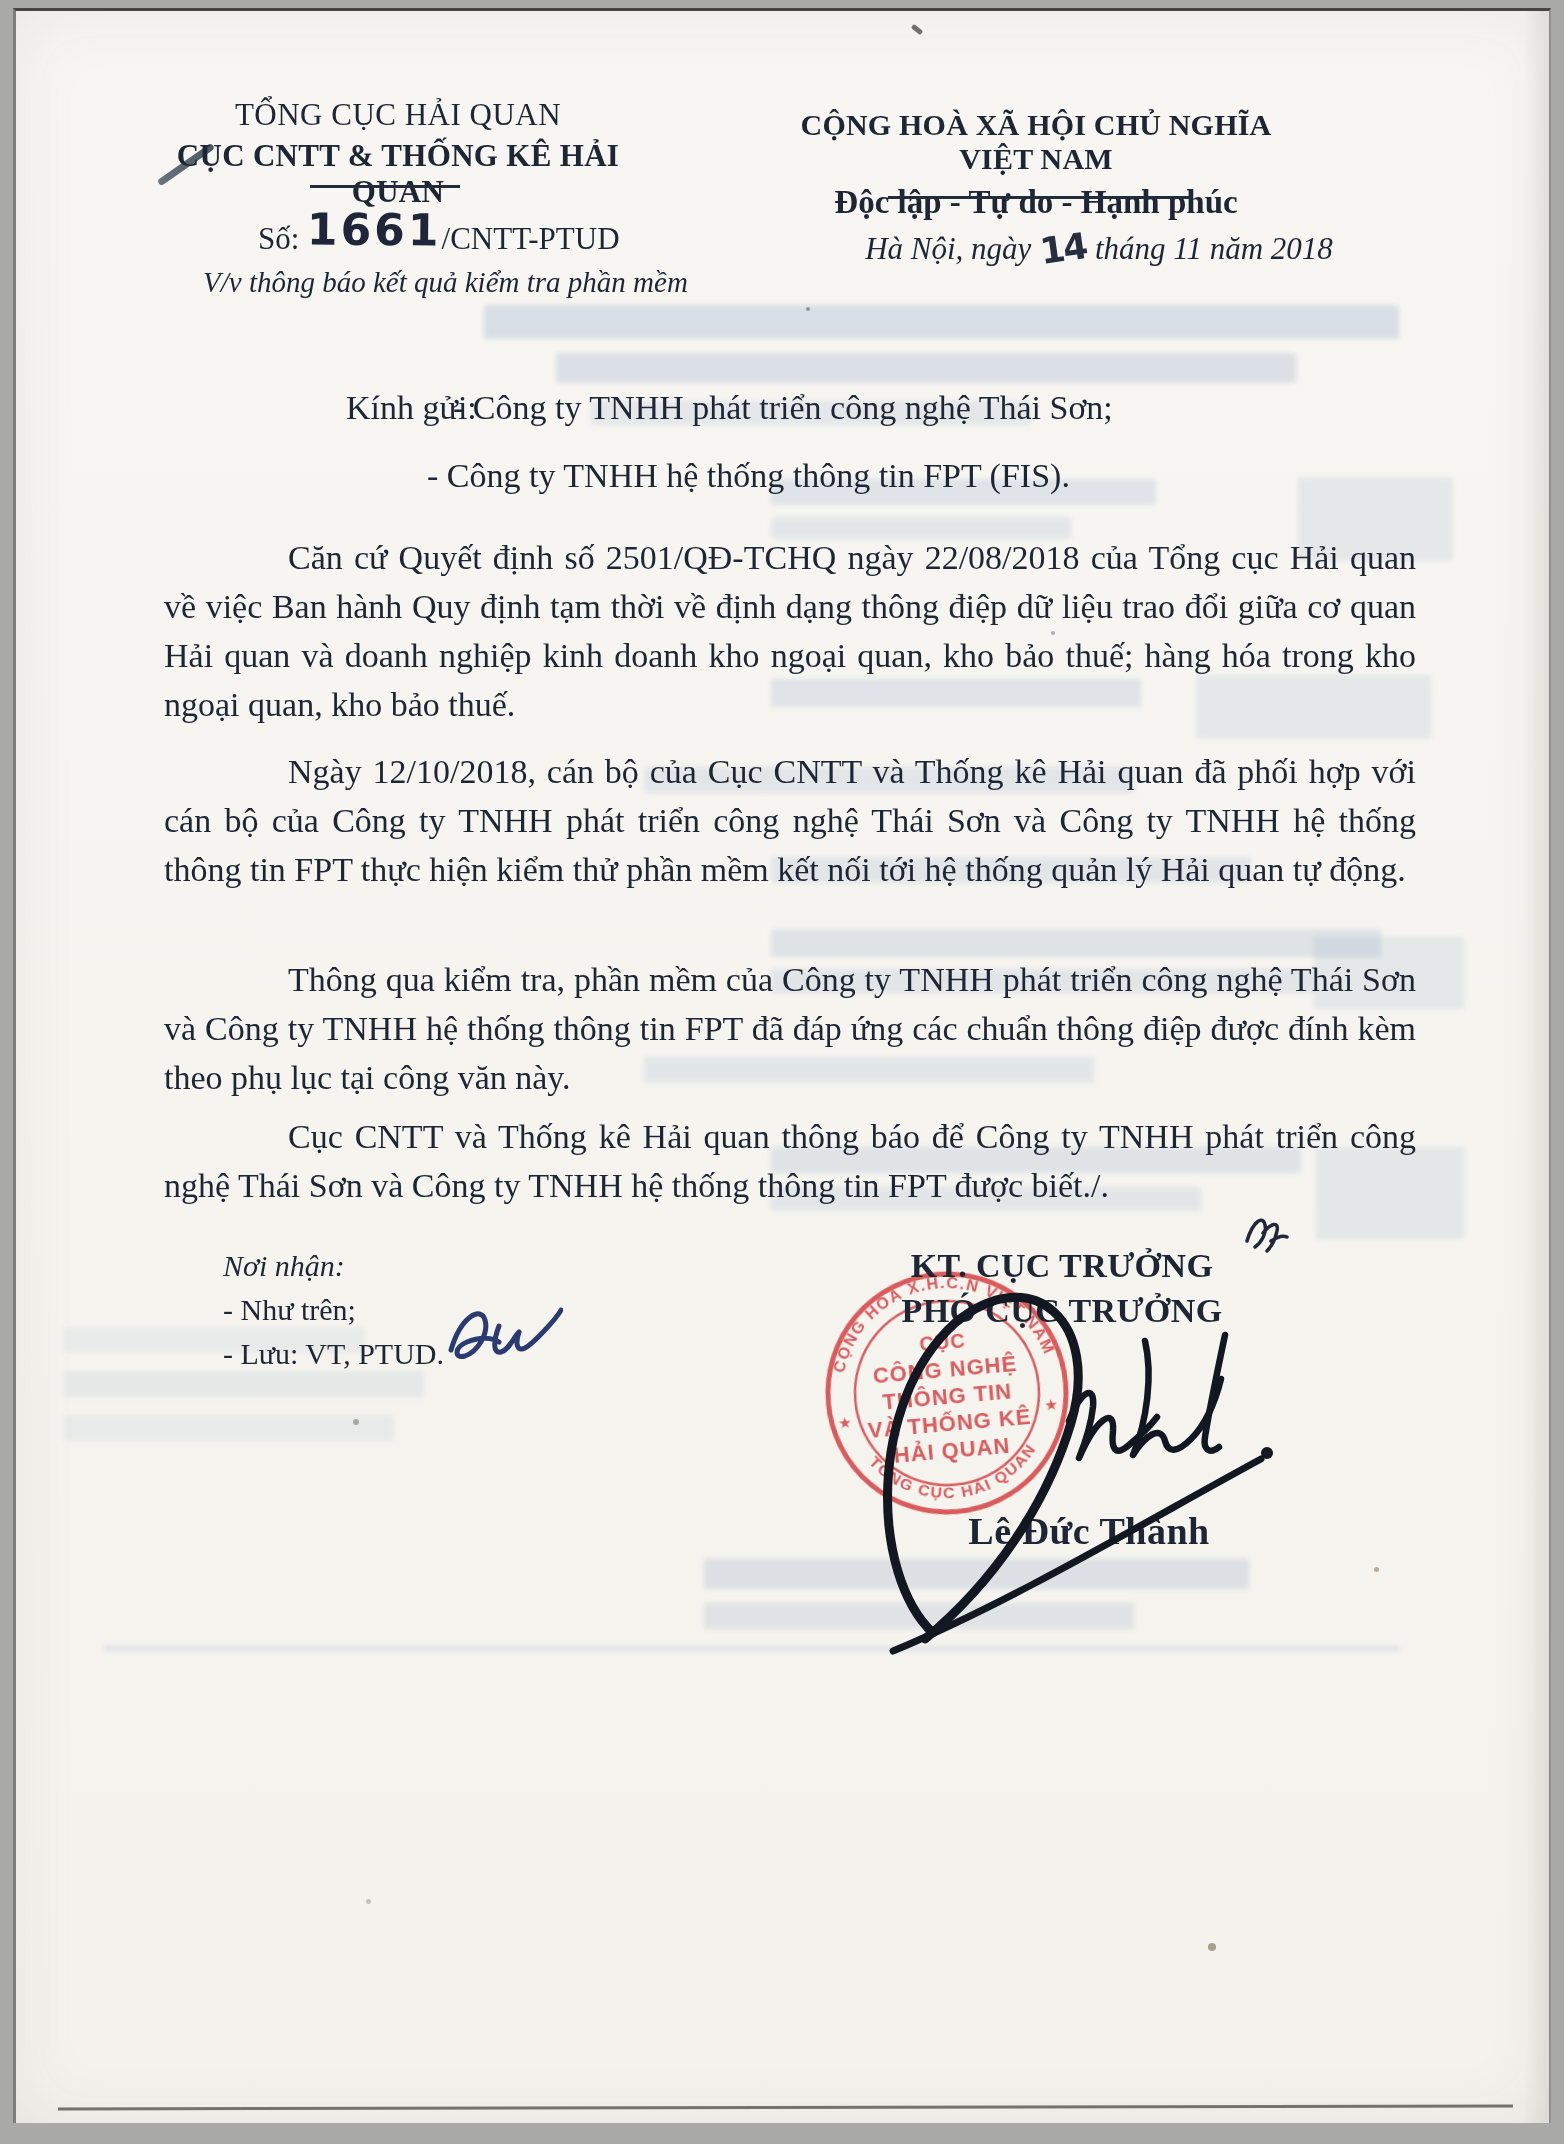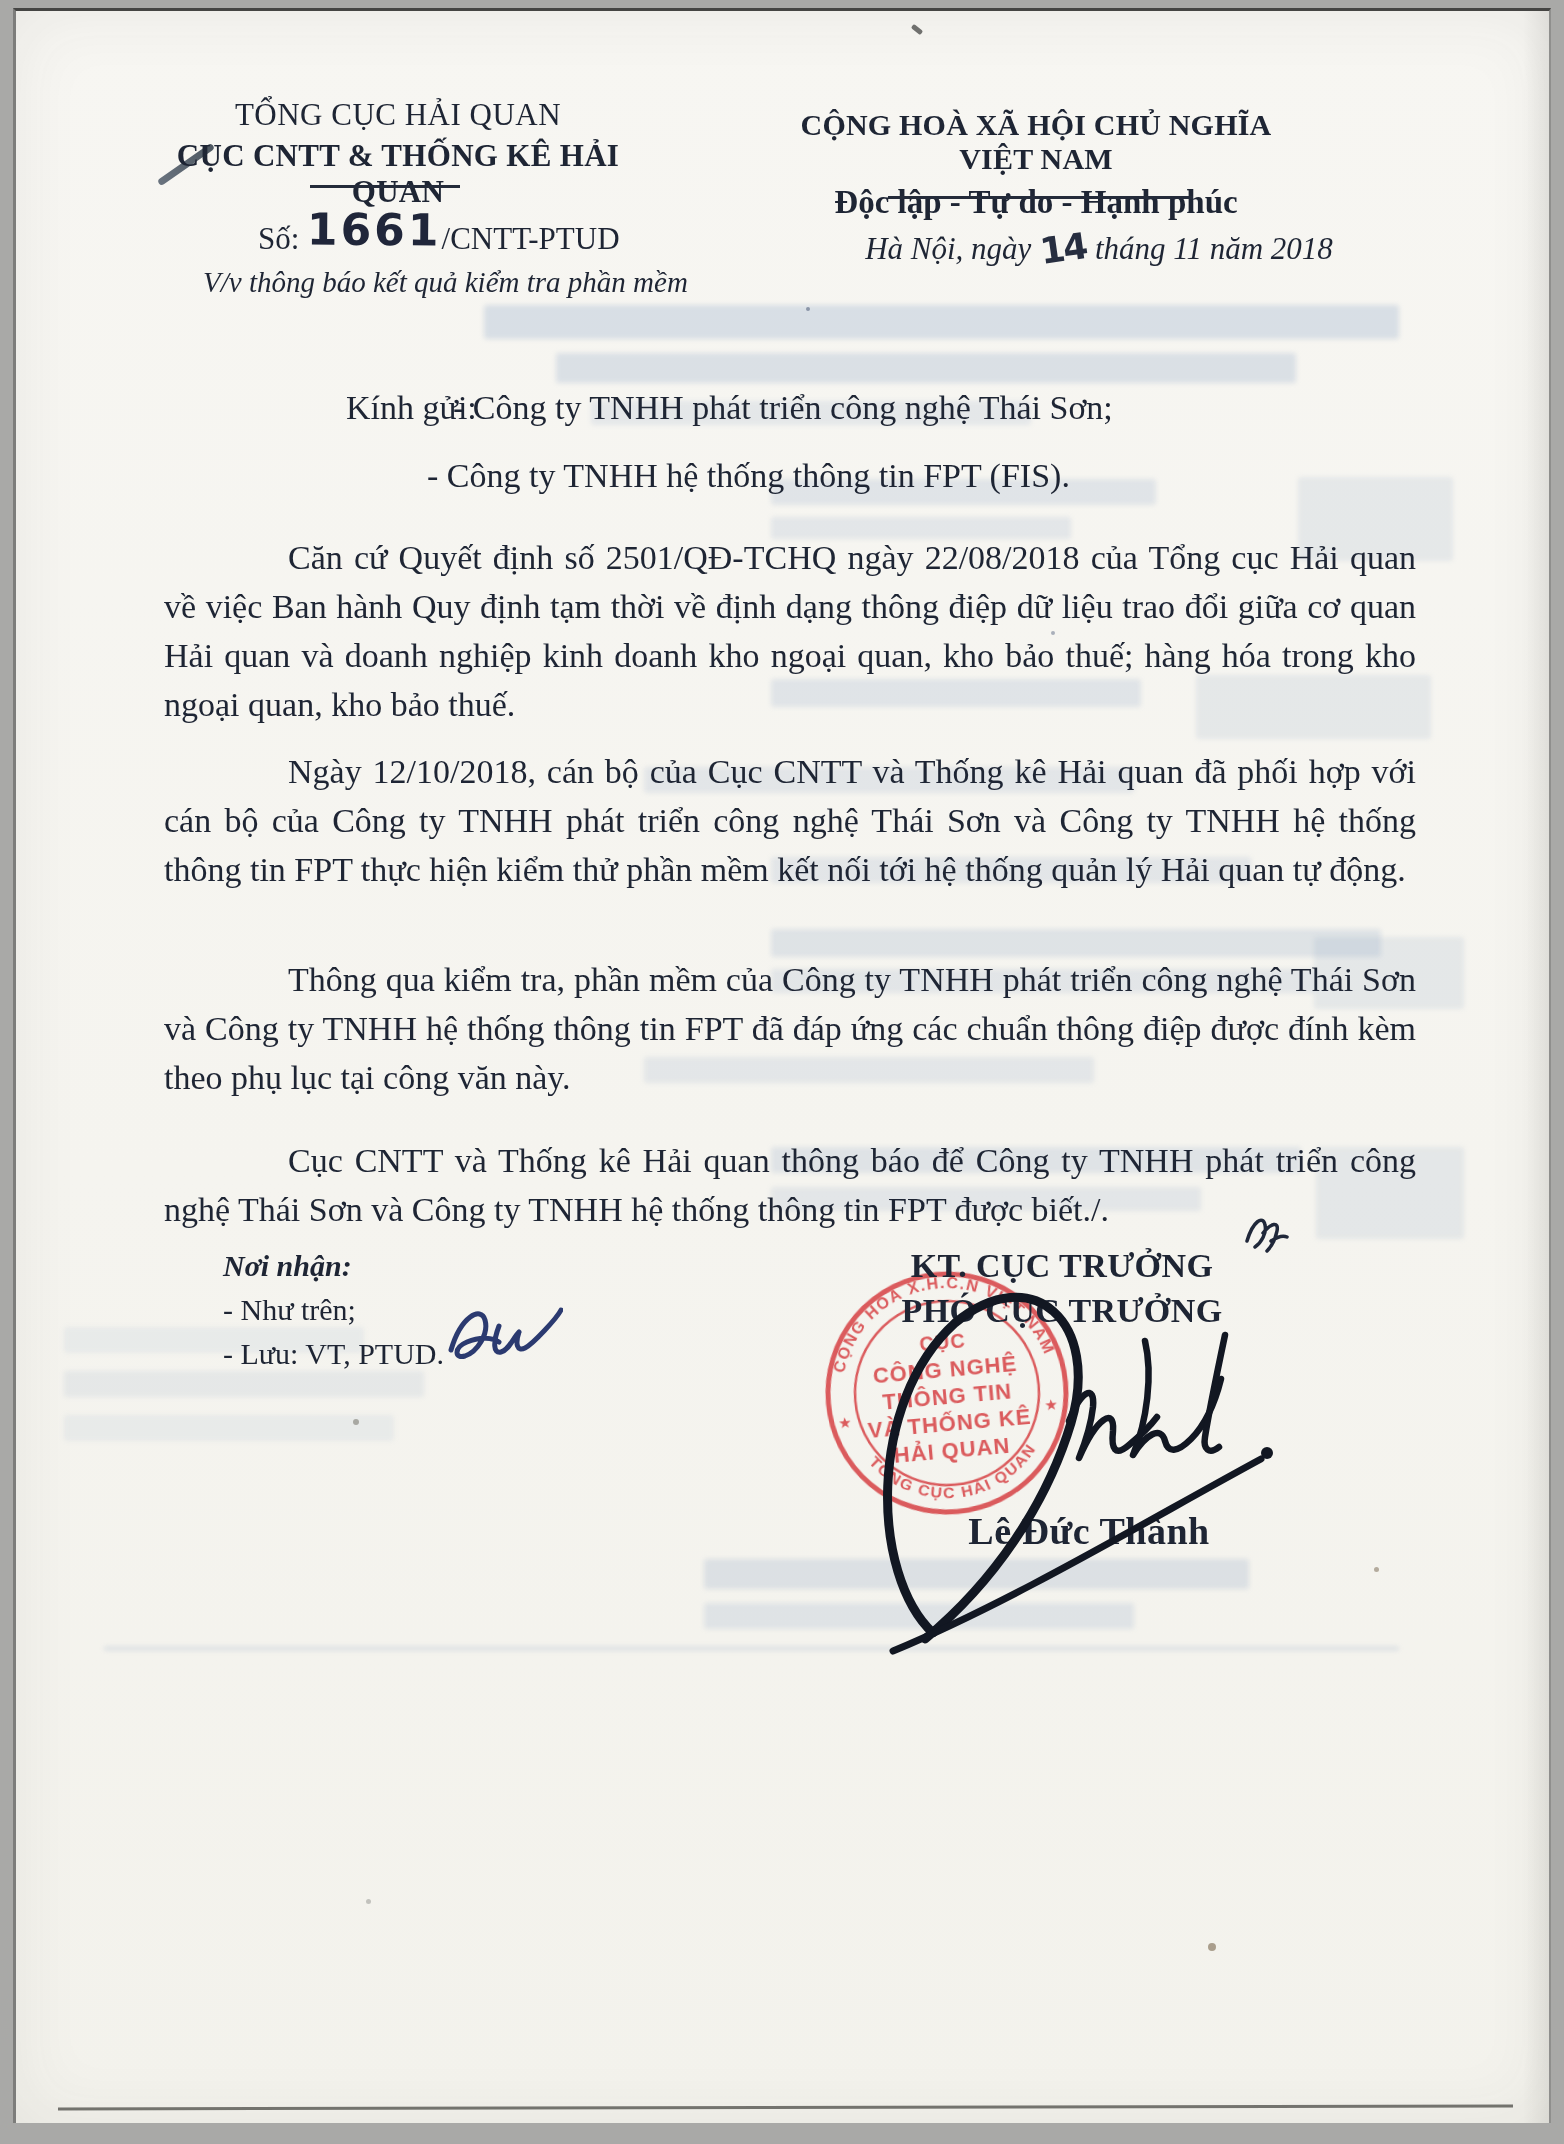--- a/index.html
+++ b/index.html
@@ -44,21 +44,21 @@
     color:#272e40;display:inline-block;transform:rotate(-8deg);position:relative;top:2px;margin:0 1px;
   }
 
   
   .kg{font-size:34px;}
   .para{
     width:1252px;font-size:34px;line-height:49px;text-align:justify;
     text-indent:124px;color:#1e2534;margin:0;
   }
   .footer-left{font-size:30px;}
-  .nn-label{font-weight:bold;font-style:italic;}
+  .nn-label{font-weight:normal;font-style:italic;}
   .nn-item{margin-top:10px;}
   .kt{font-size:34px;font-weight:bold;letter-spacing:.4px;}
   .signer-name{font-size:38px;font-weight:bold;letter-spacing:.5px;}
 
   
   .pen-slash{
     width:66px;height:7px;border-radius:4px;
     background:linear-gradient(90deg,#69737e,#4d5761);
     transform:rotate(-35deg);
   }
@@ -141,21 +141,21 @@
     <span>tháng 11 năm 2018</span>
   </div>
 
   <div class="abs kg ink" style="left:330px;top:378px;font-weight:normal;">Kính gửi:</div>
   <div class="abs kg ink" style="left:437px;top:378px;">- Công ty TNHH phát triển công nghệ Thái Sơn;</div>
   <div class="abs kg ink" style="left:411px;top:446px;">- Công ty TNHH hệ thống thông tin FPT (FIS).</div>
 
   <p class="abs para" style="left:148px;top:522px;">Căn cứ Quyết định số 2501/QĐ-TCHQ ngày 22/08/2018 của Tổng cục Hải quan về việc Ban hành Quy định tạm thời về định dạng thông điệp dữ liệu trao đổi giữa cơ quan Hải quan và doanh nghiệp kinh doanh kho ngoại quan, kho bảo thuế; hàng hóa trong kho ngoại quan, kho bảo thuế.</p>
   <p class="abs para" style="left:148px;top:736px;">Ngày 12/10/2018, cán bộ của Cục CNTT và Thống kê Hải quan đã phối hợp với cán bộ của Công ty TNHH phát triển công nghệ Thái Sơn và Công ty TNHH hệ thống thông tin FPT thực hiện kiểm thử phần mềm kết nối tới hệ thống quản lý Hải quan tự động.</p>
   <p class="abs para" style="left:148px;top:944px;">Thông qua kiểm tra, phần mềm của Công ty TNHH phát triển công nghệ Thái Sơn và Công ty TNHH hệ thống thông tin FPT đã đáp ứng các chuẩn thông điệp được đính kèm theo phụ lục tại công văn này.</p>
-  <p class="abs para" style="left:148px;top:1101px;margin-top:24px;">Cục CNTT và Thống kê Hải quan thông báo để Công ty TNHH phát triển công nghệ Thái Sơn và Công ty TNHH hệ thống thông tin FPT được biết./.</p>
+  <p class="abs para" style="left:148px;top:1101px;">Cục CNTT và Thống kê Hải quan thông báo để Công ty TNHH phát triển công nghệ Thái Sơn và Công ty TNHH hệ thống thông tin FPT được biết./.</p>
 
   <svg class="abs mini-init" style="left:1225px;top:1192px;" width="48" height="52" viewBox="0 0 48 52">
     <path d="M 6 38 C 12 18, 22 12, 24 22 C 26 30, 20 40, 14 44 M 22 30 C 30 20, 38 18, 36 28 C 34 38, 30 44, 26 48 M 30 38 C 36 34, 42 32, 46 34" stroke-width="3.5"></path>
   </svg>
 
   <div class="abs footer-left ink" style="left:207px;top:1238px;">
     <div class="nn-label">Nơi nhận:</div>
     <div class="nn-item">- Như trên;</div>
     <div class="nn-item">- Lưu: VT, PTUD.</div>
   </div>

